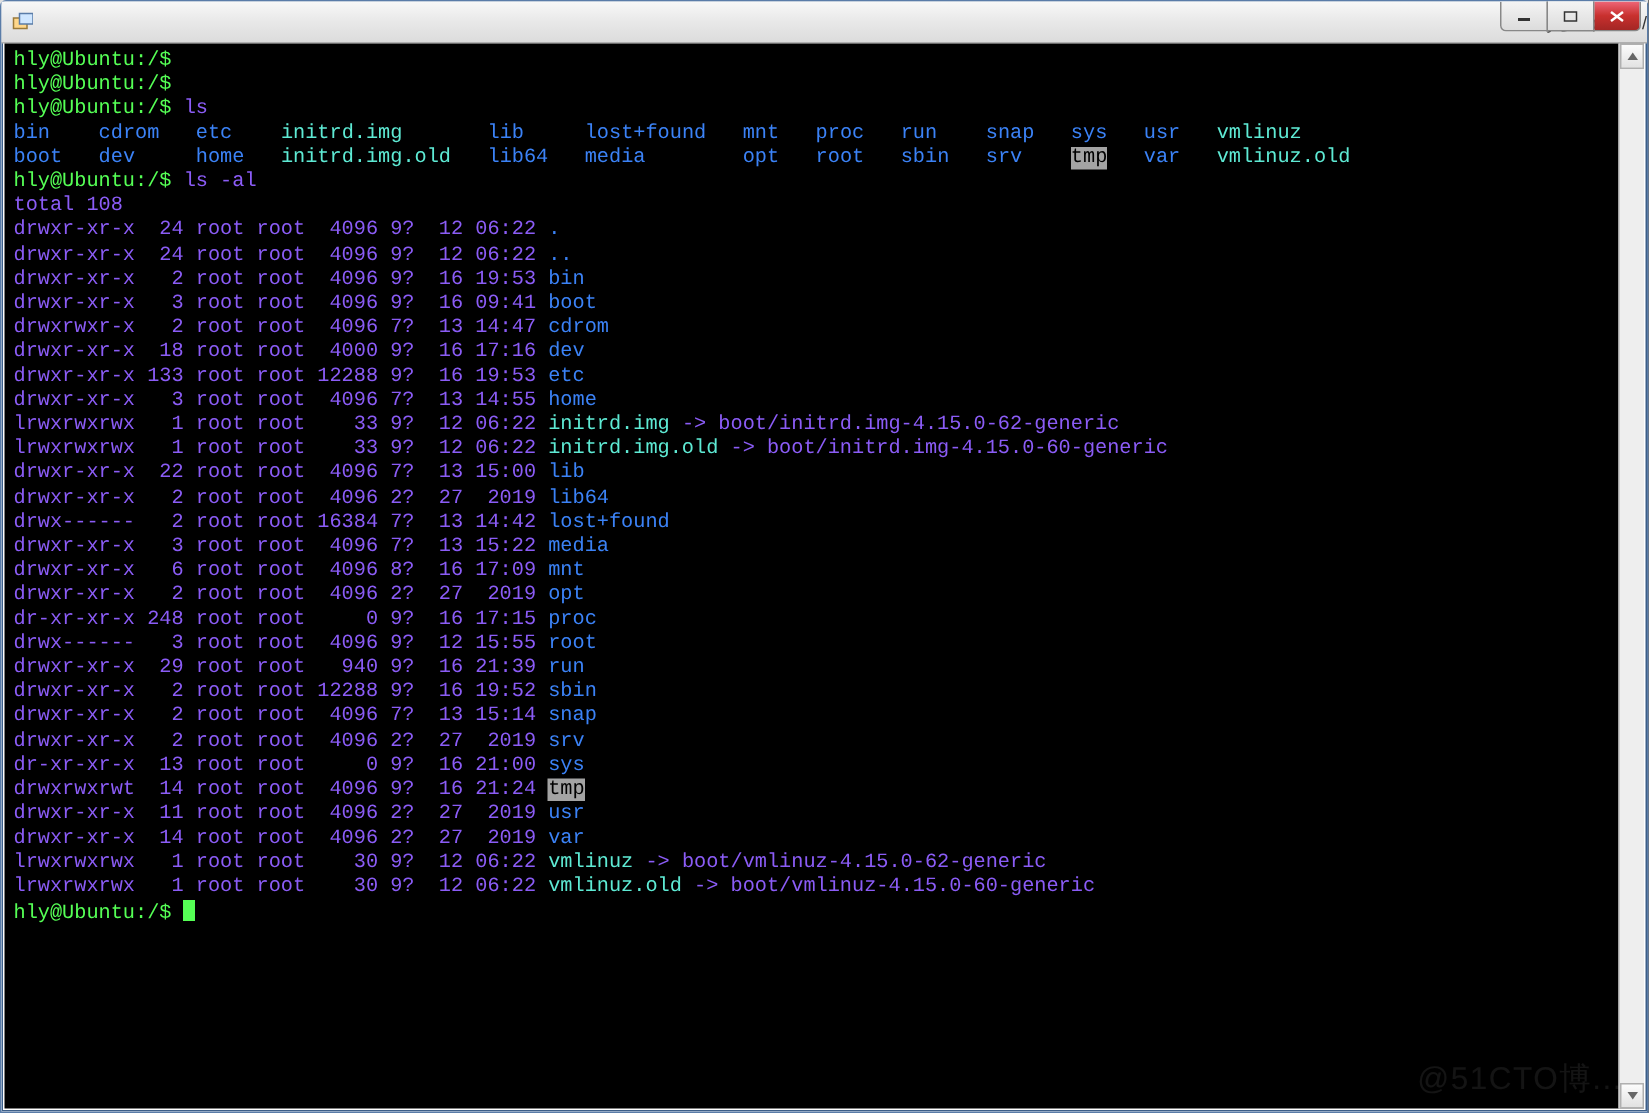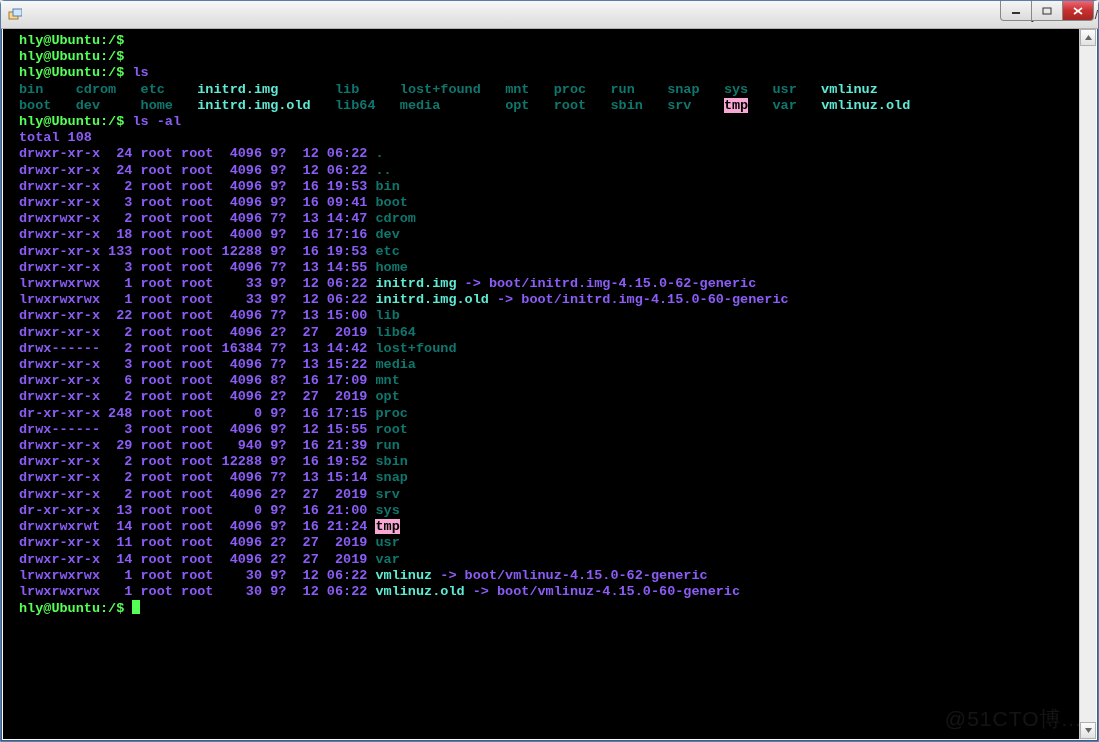--- a/index.html
+++ b/index.html
@@ -60,44 +60,43 @@
     border-radius: 0 0 4px 0;
   }
   .win-btn.min { border-radius: 0 0 0 4px; }
   .win-btn svg { display:block; }
 
   .terminal-area {
     position: absolute;
     top: 28px; left: 2px; right: 2px; bottom: 2px;
     background: #000;
     color: #ccc;
-    padding: 4px 16px;
+    padding: 4px 6px;
     overflow: hidden;
     white-space: pre;
     line-height: 16.2px;
-    font-weight: bold;
   }
   .scrollbar {
     position: absolute;
     top: 28px; right: 2px; bottom: 2px;
     width: 17px;
     background: #f0f0f0;
     border-left: 1px solid #ccc;
     display:flex; flex-direction:column;
   }
   .sb-btn { height:17px; background:linear-gradient(#fcfcfc,#e2e2e2); border:1px solid #b0b0b0; display:flex;align-items:center;justify-content:center; }
   .sb-track { flex:1; background:#eee; }
   .sb-btn svg{display:block;}
 
   
   .c-prompt { color: #55ff55; }   
   .c-white  { color: #8b5cf6; }
-  .c-dir    { color: #0f766e; }   
+  .c-dir    { color: #3b82f6; }   
   .c-link   { color: #5eead4; }   
-  .c-hl     { color: #000; background: #f9a8d4; }
+  .c-hl     { color: #000; background: #a3a3a3; }
 
   .cursor {
     display: inline-block;
     width: 8px; height: 14px;
     background: #55ff55;
     vertical-align: -2px;
   }
   .watermark {
     position: absolute;
     right: 16px;

